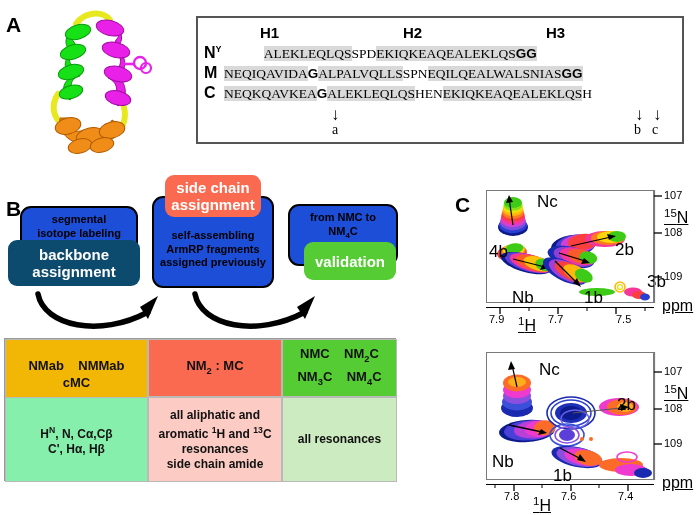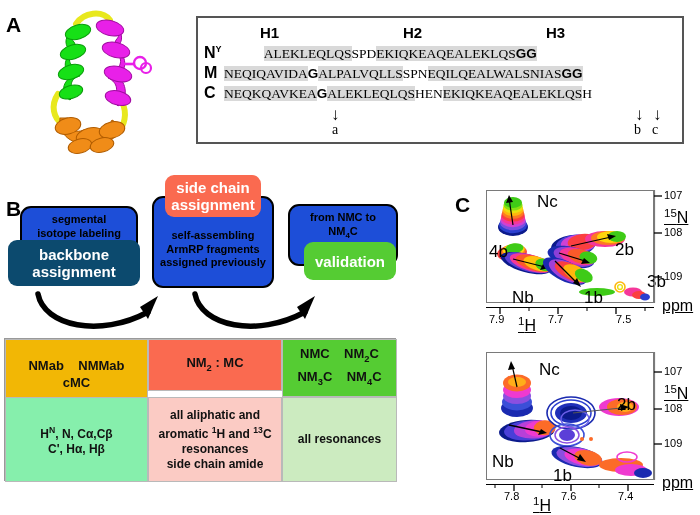--- a/index.html
+++ b/index.html
@@ -148,21 +148,21 @@
     <path d="M175 8 C181 40, 237 52, 285 26" stroke="#000" stroke-width="5.5" fill="none" stroke-linecap="round"></path>
     <polygon points="295 10, 285 33, 277 21" fill="#000"></polygon>
   </svg>
 </div>
 
 <div class="btable">
   <div id="btable-cells">
       <div class="bt-cell bt-head" style="left: 0px; top: 0px; width: 143px; height: 70px; background: rgb(242, 183, 5);">
         <span>NMab&nbsp;&nbsp;&nbsp; NMMab<br>cMC</span>
       </div>
-      <div class="bt-cell bt-head" style="left: 143px; top: 0px; width: 134px; height: 52px; background: rgb(250, 106, 80);">
+      <div class="bt-cell bt-head" style="left: 143px; top: 0px; width: 134px; height: 58px; background: rgb(250, 106, 80);">
         <span>NM<sub>2</sub> : MC</span>
       </div>
       <div class="bt-cell bt-head" style="left: 277px; top: 0px; width: 115px; height: 58px; background: rgb(85, 204, 51);">
         <span>NMC&nbsp;&nbsp;&nbsp; NM<sub>2</sub>C<br>NM<sub>3</sub>C&nbsp;&nbsp;&nbsp; NM<sub>4</sub>C</span>
       </div>
       <div class="bt-cell bt-body" style="left: 0px; top: 58px; width: 143px; height: 85px; background: #86efac;">
         <span>H<sup>N</sup>, N, Cα,Cβ<br>C', Hα, Hβ</span>
       </div>
       <div class="bt-cell bt-body" style="left: 143px; top: 58px; width: 134px; height: 85px; background: rgb(251, 203, 196);">
         <span>all aliphatic and<br>aromatic <sup>1</sup>H and <sup>13</sup>C<br>resonances<br>side chain amide</span>

